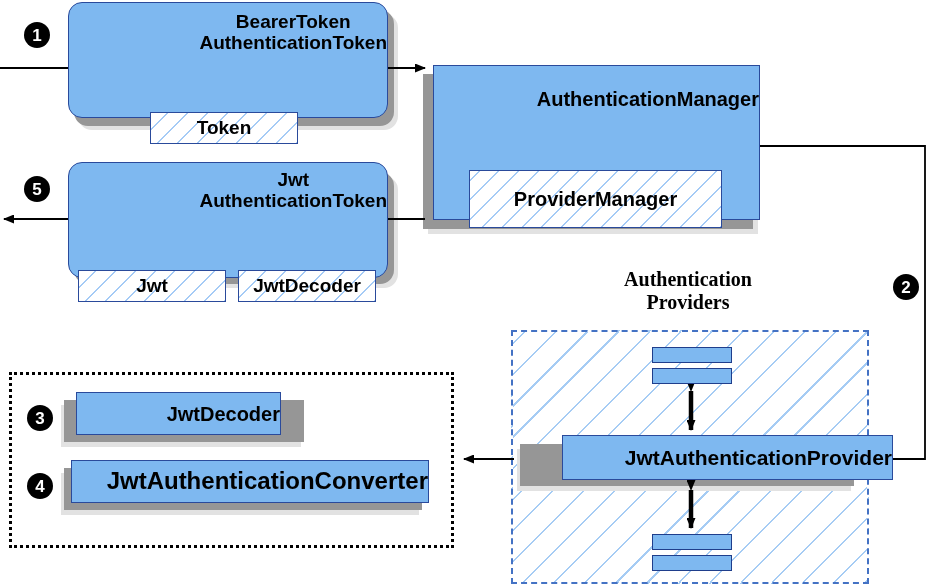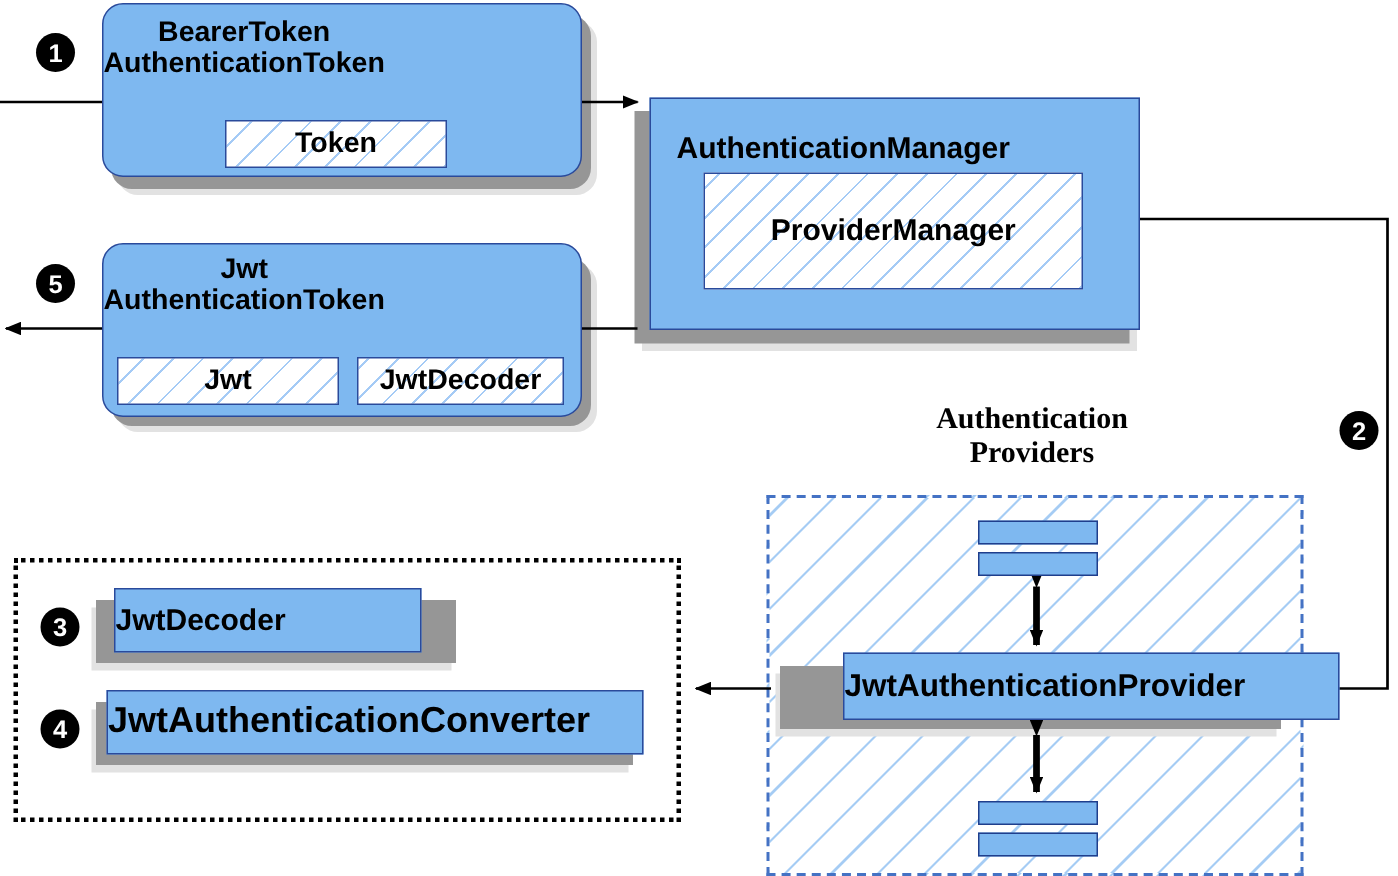--- a/index.html
+++ b/index.html
@@ -22,21 +22,21 @@
   
   .node {
     position: absolute;
     box-sizing: border-box;
     background: #7EB8F0;
     border: 1.6px solid #2A4A9B;
     color: #000000;
     font-weight: bold;
     display: flex;
     flex-direction: column;
-    align-items: flex-start;
+    align-items: flex-end;
     z-index: 5;
   }
   .node-title {
     text-align: center;
     line-height: 1.1;
     white-space: pre-line;
     color: #000000;
     font-weight: bold;
   }
 
@@ -61,20 +61,21 @@
         #ffffff 14px
       ),
       #ffffff;
     border: 1.8px solid #2A4A9B;
     display: flex;
     align-items: center;
     justify-content: center;
     font-weight: bold;
     color: #000;
     z-index: 6;
+    margin-top: 32px;
   }
 
   
   .rounded { border-radius: 14px; }
 
   
   .bullet {
     position: absolute;
     width: 26px;
     height: 26px;
@@ -219,21 +220,21 @@
 AuthenticationToken</div>
   </div>
   <div class="slot" style="left:78px; top:238px; width:148px; height:32px; font-size:19px;">Jwt</div>
   <div class="slot" style="left:238px; top:238px; width:138px; height:32px; font-size:19px;">JwtDecoder</div>
 
   <div class="shadow-b" style="left:428px; top:79px; width:330px; height:155px;"></div>
   <div class="shadow-a" style="left:423px; top:74px; width:330px; height:155px;"></div>
   <div class="node" style="left:433px; top:65px; width:327px; height:155px;">
     <div class="node-title" style="font-size:20px; margin-top:22px;margin-left:17px;">AuthenticationManager</div>
   </div>
-  <div class="slot" style="left:469px; top:115px; width:253px; height:78px; font-size:20px;">ProviderManager</div>
+  <div class="slot" style="left:469px; top:138px; width:253px; height:58px; font-size:20px;">ProviderManager</div>
 
   <div class="caption" style="left:568px; top:268px; width:240px; font-size:20px;">Authentication
 Providers</div>
 
   <div class="providers-box" style="left:511px; top:330px; width:358px; height:254px;"></div>
 
   <div class="mini-bar" style="left:652px; top:347px; width:80px; height:16px;"></div>
   <div class="mini-bar" style="left:652px; top:368px; width:80px; height:16px;"></div>
 
   <div class="mini-bar" style="left:652px; top:534px; width:80px; height:16px;"></div>

